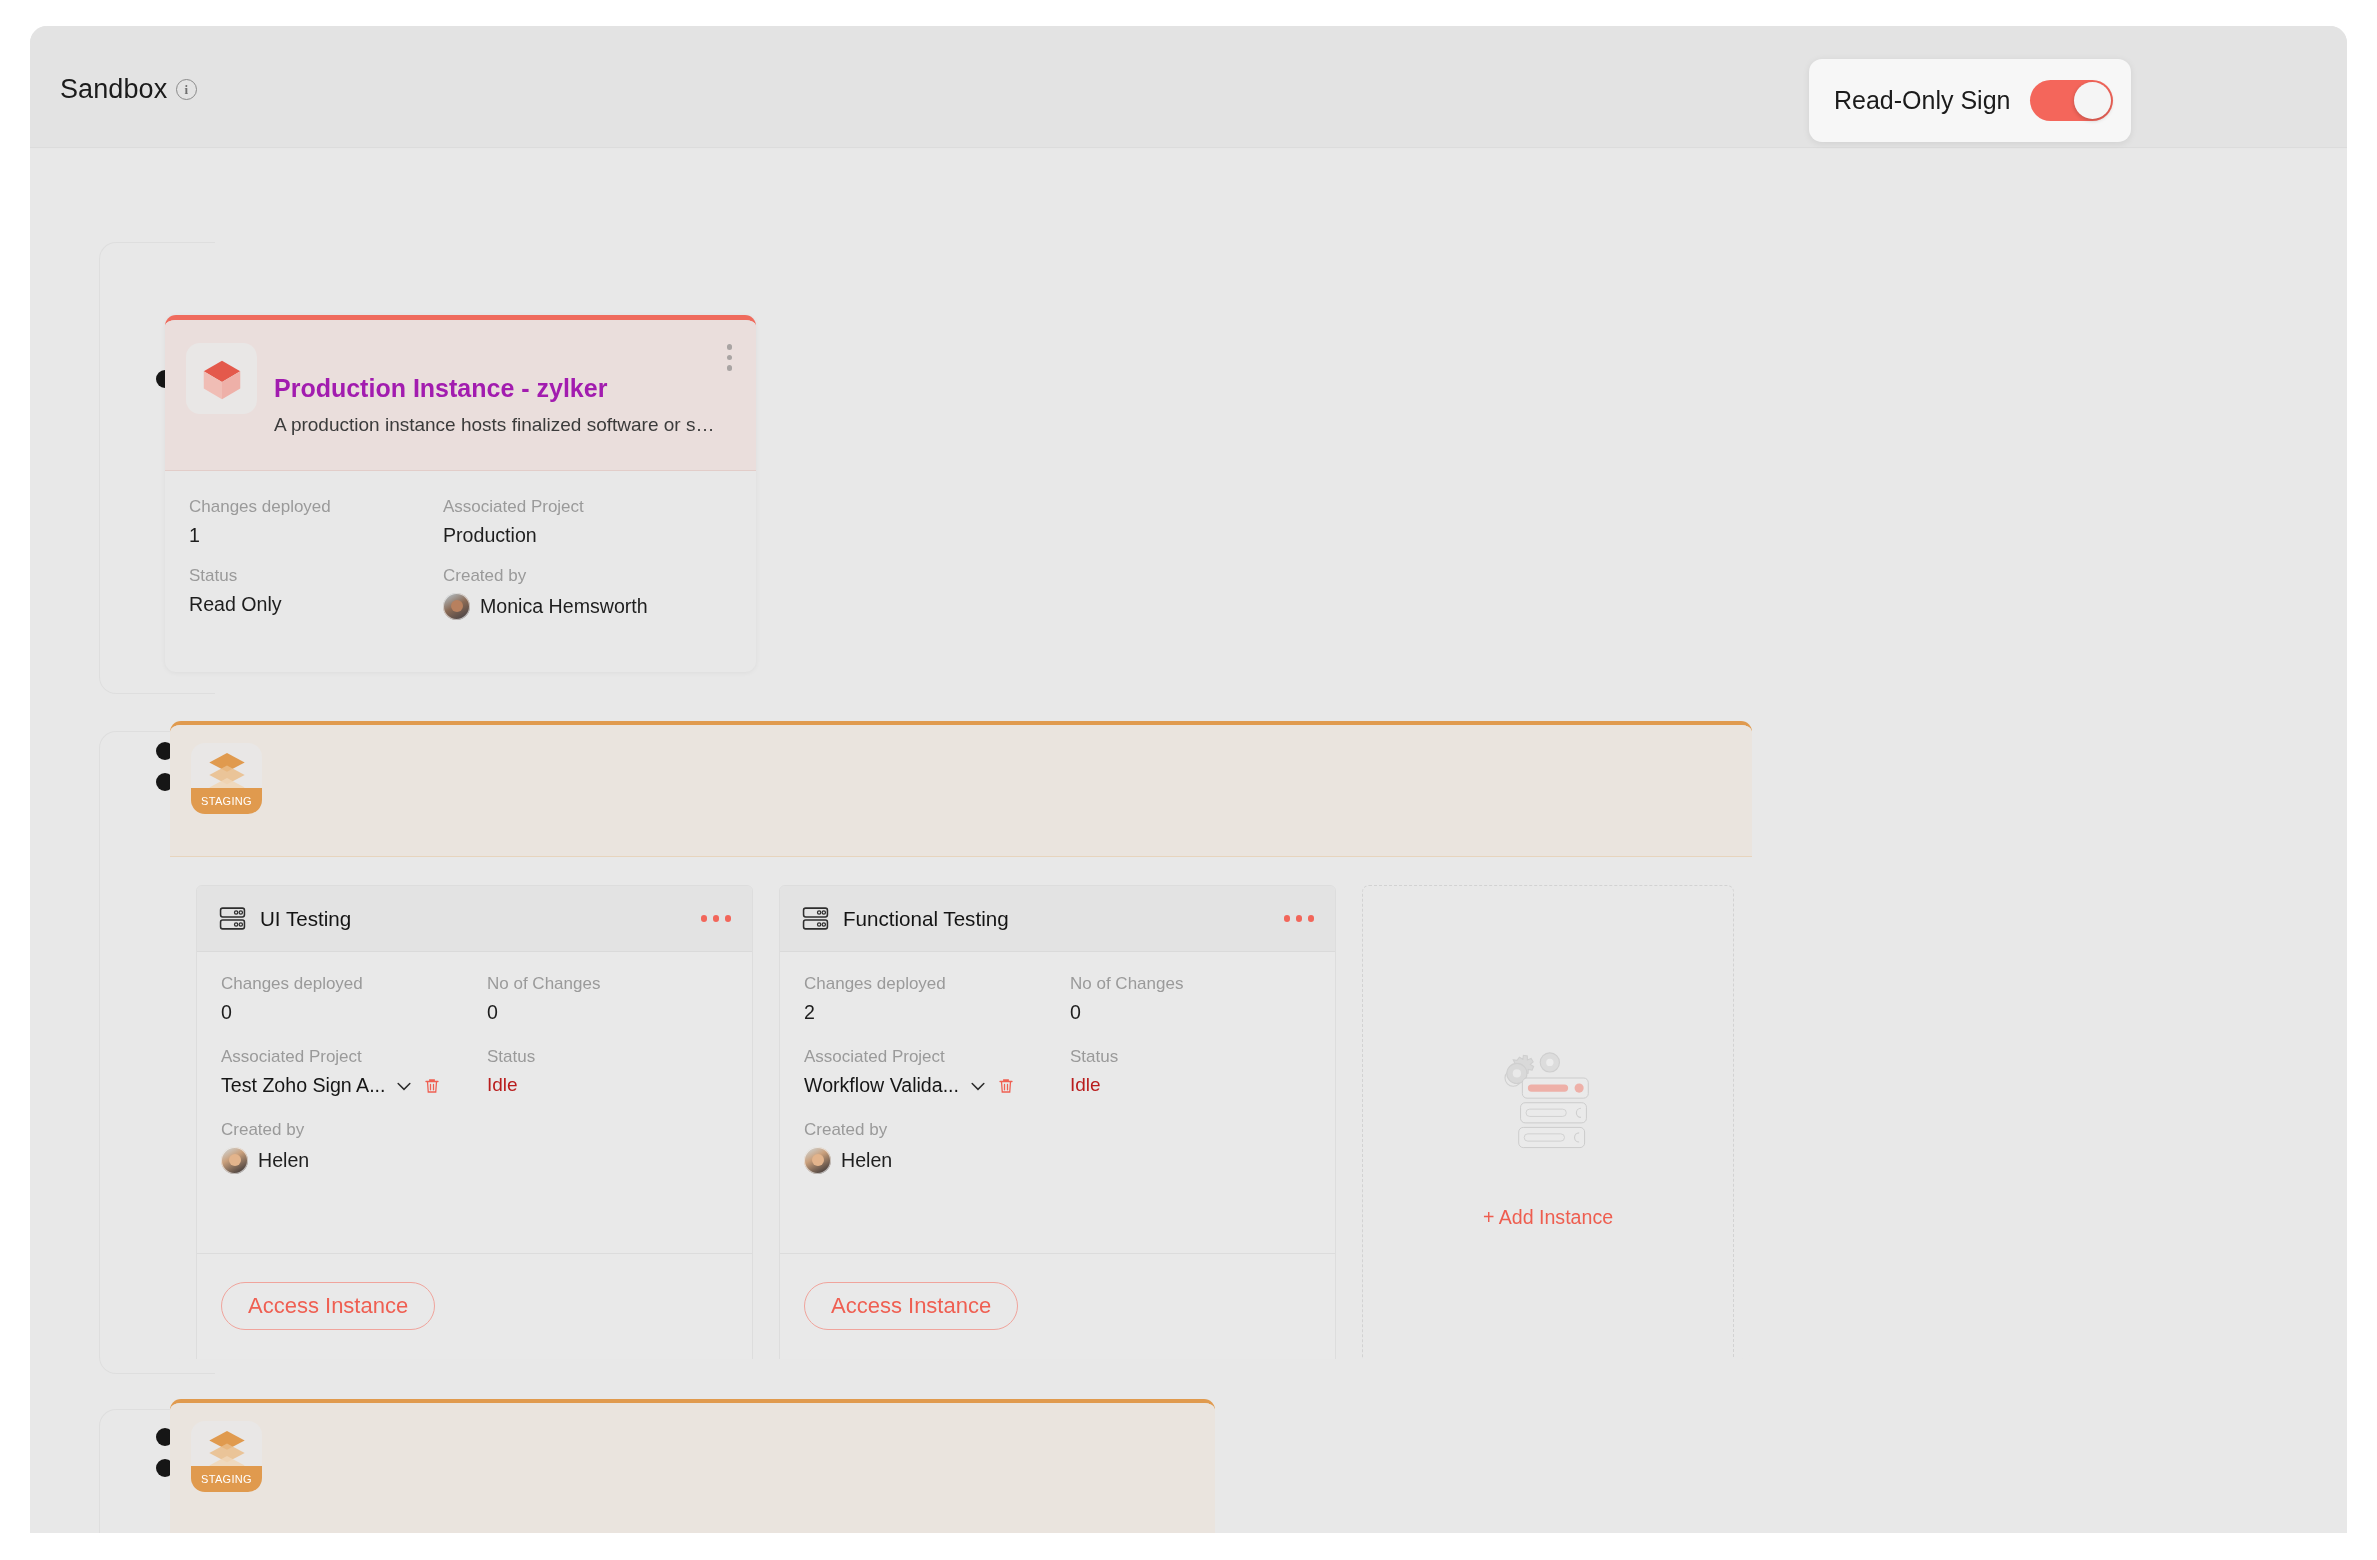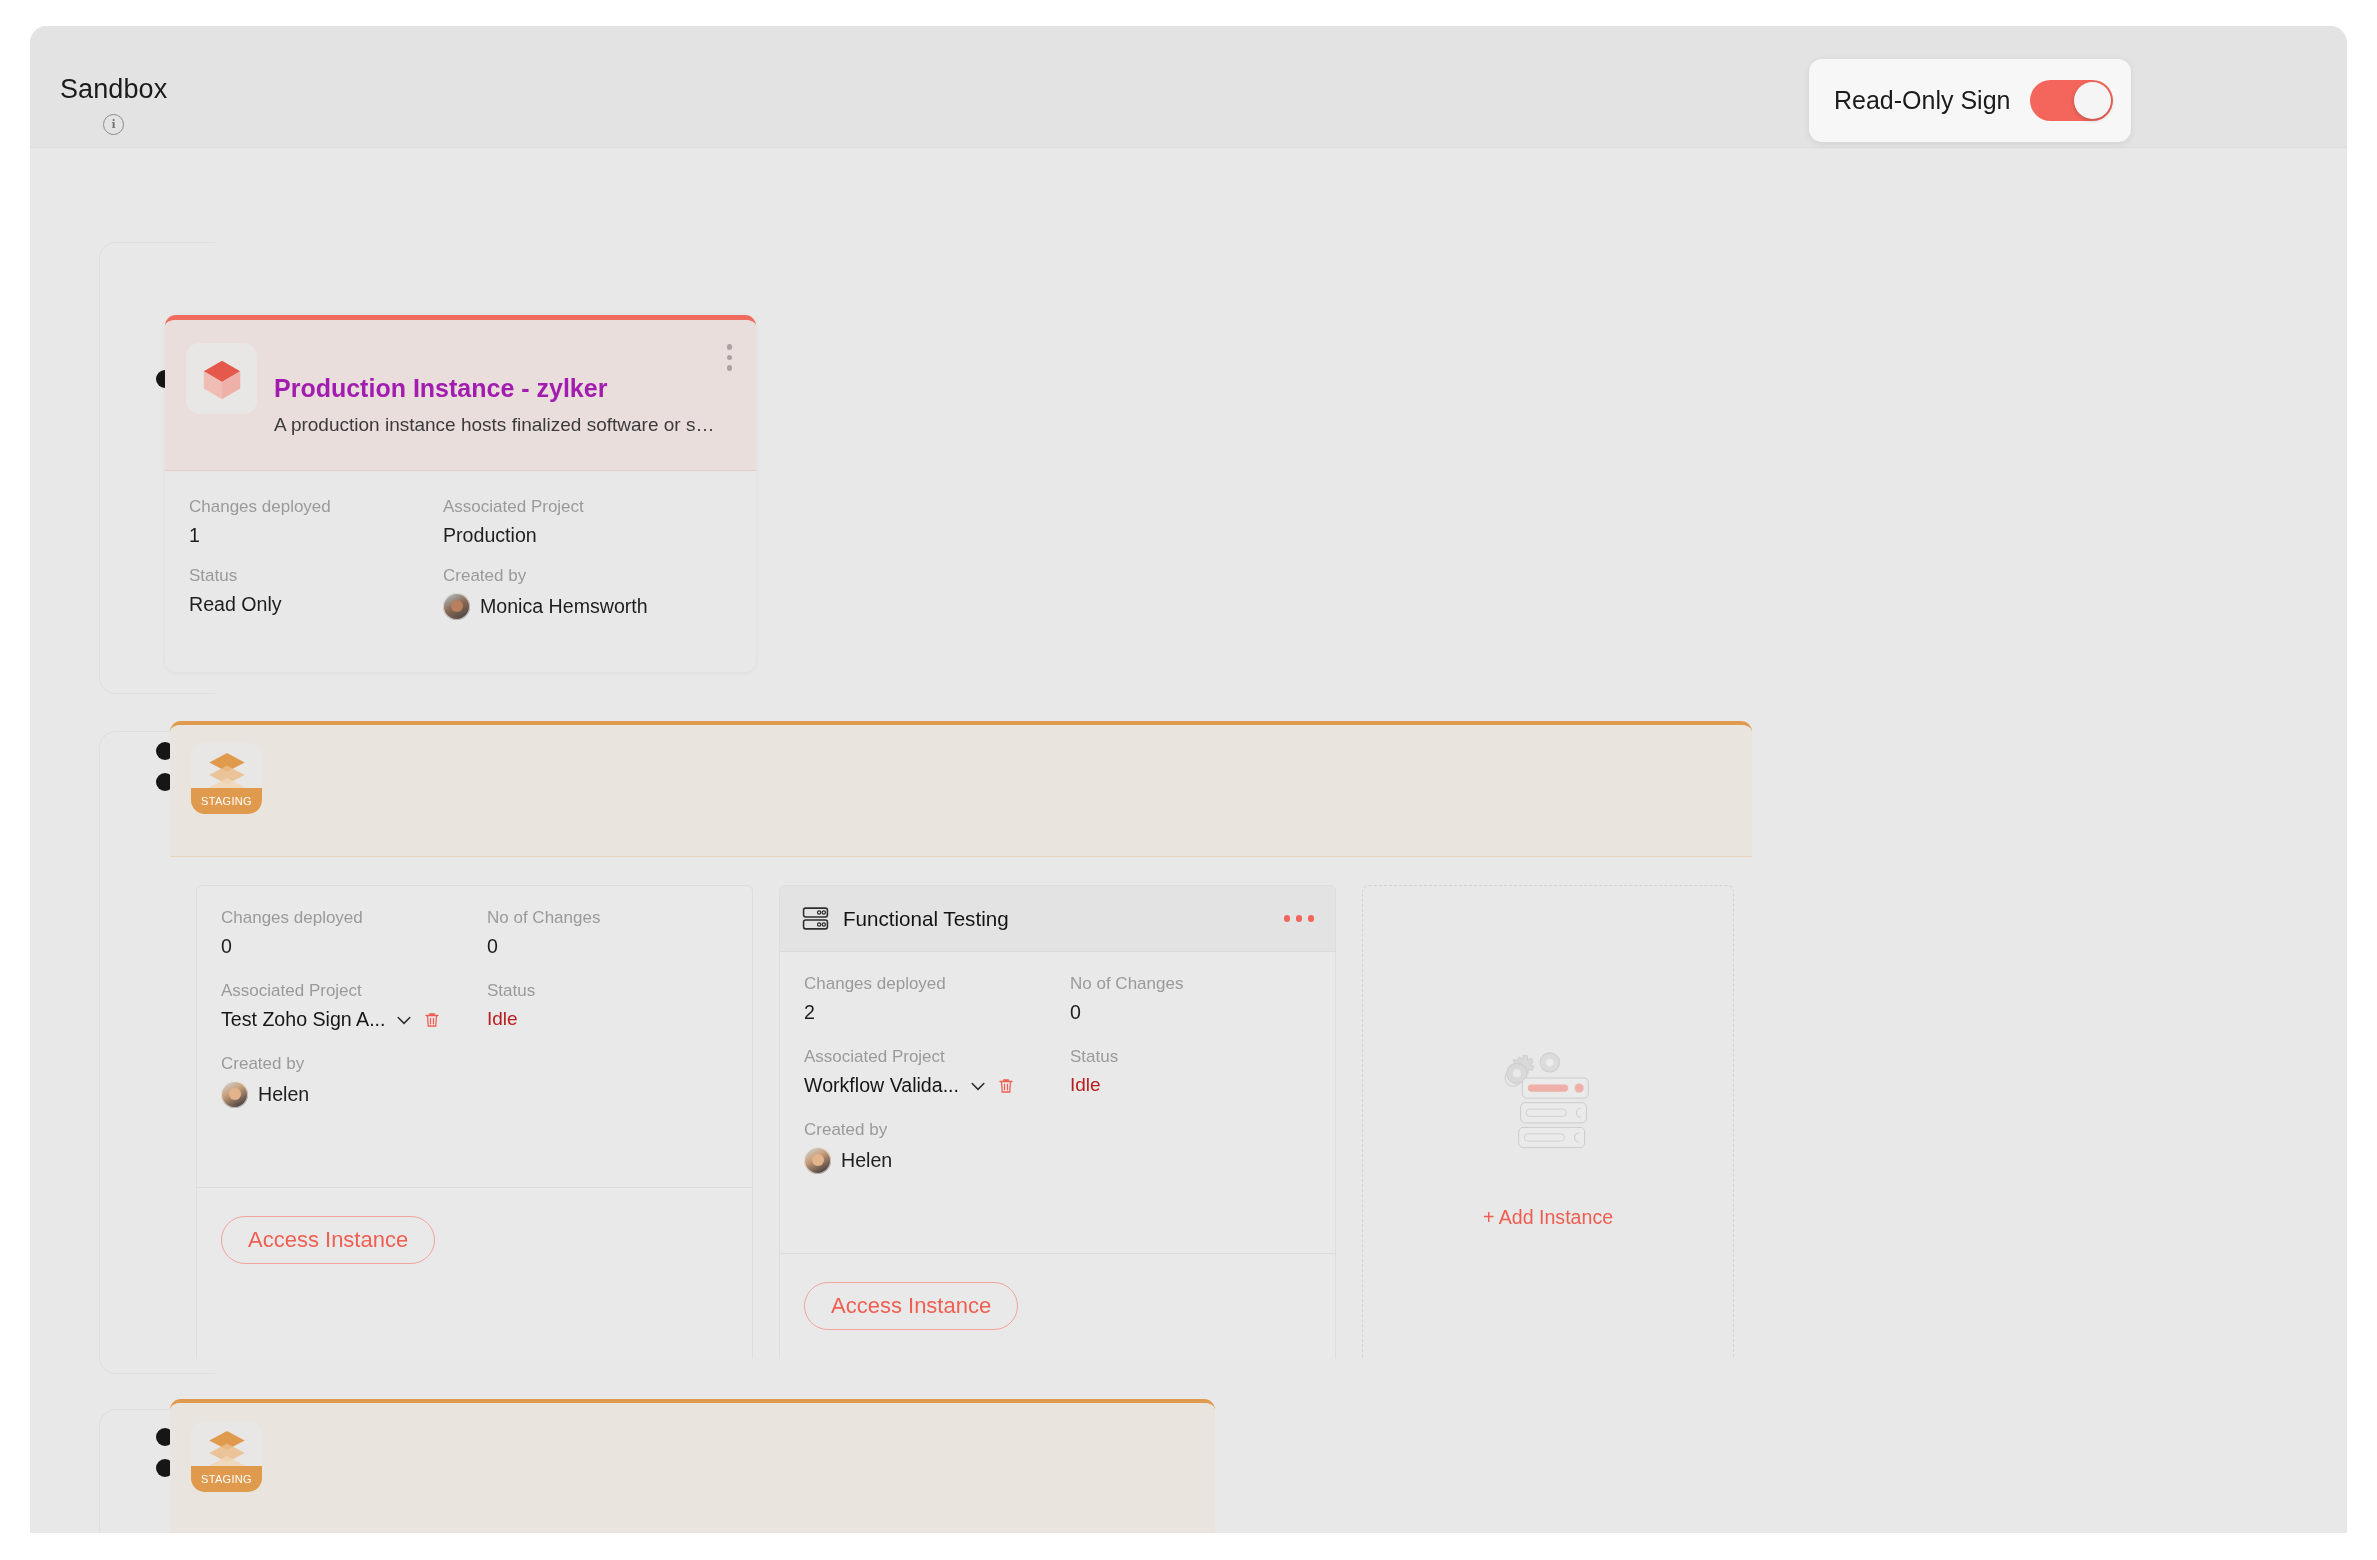--- a/index.html
+++ b/index.html
@@ -34,21 +34,21 @@
   #topbar {
     position: absolute;
     left: 0; top: 0;
     width: 2317px; height: 122px;
     background: #e3e3e3;
     border-bottom: 1px solid #dcdcdc;
   }
   #page-title-wrap {
     position: absolute;
     left: 30px; top: 48px;
-    display: flex; align-items: center; gap: 8.5px; flex-direction: column;
+    display: flex; align-items: center; gap: 8.5px;
   }
   #page-title {
     font-size: 27px; color: #1b1b1b; letter-spacing: 0.1px;
   }
   .info-icon {
     width: 21px; height: 21px; border-radius: 50%;
     border: 1.5px solid #8a8a8a;
     display: flex; align-items: center; justify-content: center;
     font-size: 13px; color: #6f6f6f; font-weight: bold;
     font-family: "Liberation Serif", serif;
@@ -353,20 +353,36 @@
               <polygon points="50,30 84,48 50,66 16,48" fill="#eabd8a" opacity=".85"></polygon>
               <polygon points="50,54 84,72 50,90 16,72" fill="#f0d6b6" opacity=".85"></polygon>
             </svg>
             <div class="staging-badge">STAGING</div>
           </div>
         </div>
 
         <div class="group-body">
 
           <div class="inst-card">
+            <div class="inst-head">
+              <svg width="27" height="27" viewBox="0 0 52 52" aria-hidden="true">
+                <rect x="3" y="6" width="46" height="17" rx="4" fill="none" stroke="#2e2e2e" stroke-width="3"></rect>
+                <circle cx="33" cy="14.5" r="3.2" fill="none" stroke="#2e2e2e" stroke-width="2.4"></circle>
+                <circle cx="42" cy="14.5" r="3.2" fill="none" stroke="#2e2e2e" stroke-width="2.4"></circle>
+                <rect x="3" y="29" width="46" height="17" rx="4" fill="none" stroke="#2e2e2e" stroke-width="3"></rect>
+                <circle cx="33" cy="37.5" r="3.2" fill="none" stroke="#2e2e2e" stroke-width="2.4"></circle>
+                <circle cx="42" cy="37.5" r="3.2" fill="none" stroke="#2e2e2e" stroke-width="2.4"></circle>
+              </svg>
+              <div class="inst-title">UI Testing</div>
+              <div class="kebab-h">
+                  <span></span>
+                  <span></span>
+                  <span></span>
+                </div>
+            </div>
             <div class="inst-body">
               <div class="inst-grid">
                 <div class="inst-col-a inst-block">
                   <div class="stat-label">Changes deployed</div>
                   <div class="stat-value">0</div>
                 </div>
                 <div class="inst-col-b inst-block">
                   <div class="stat-label">No of Changes</div>
                   <div class="stat-value">0</div>
                 </div>

